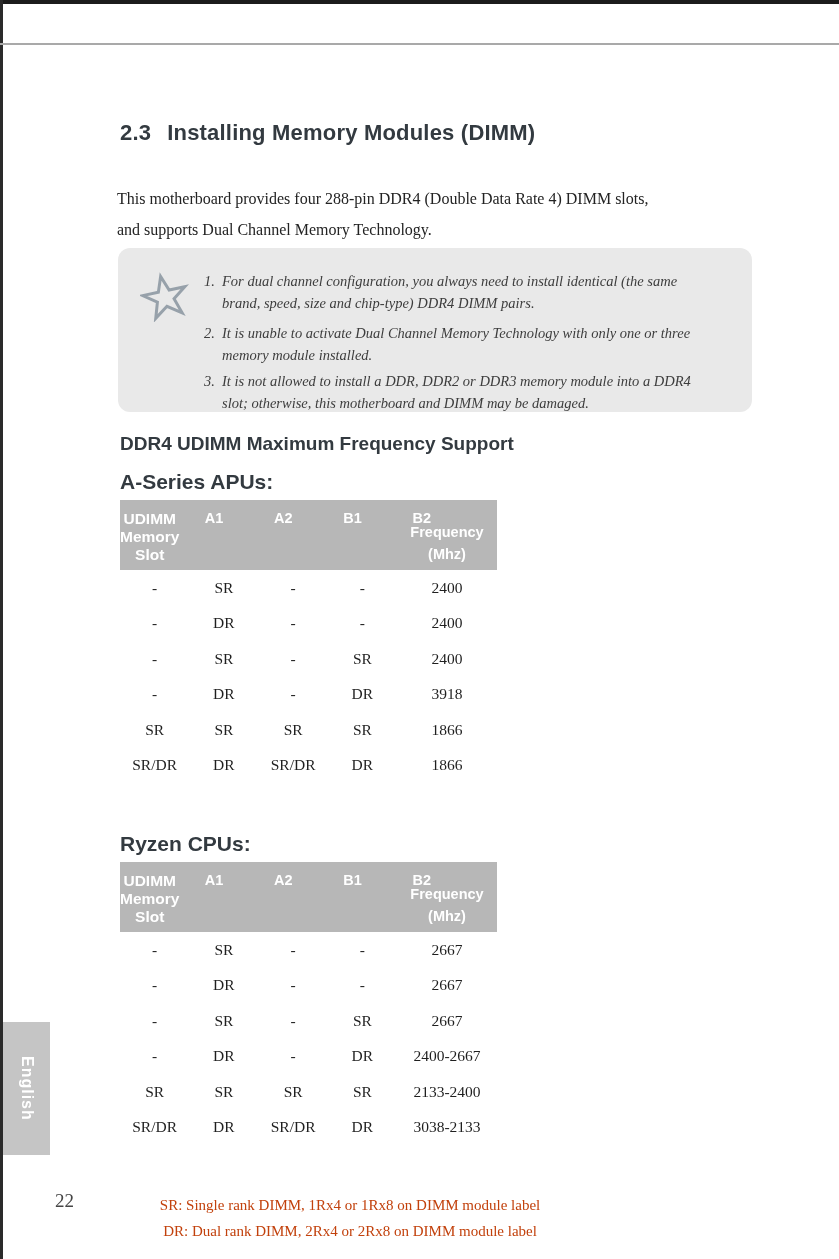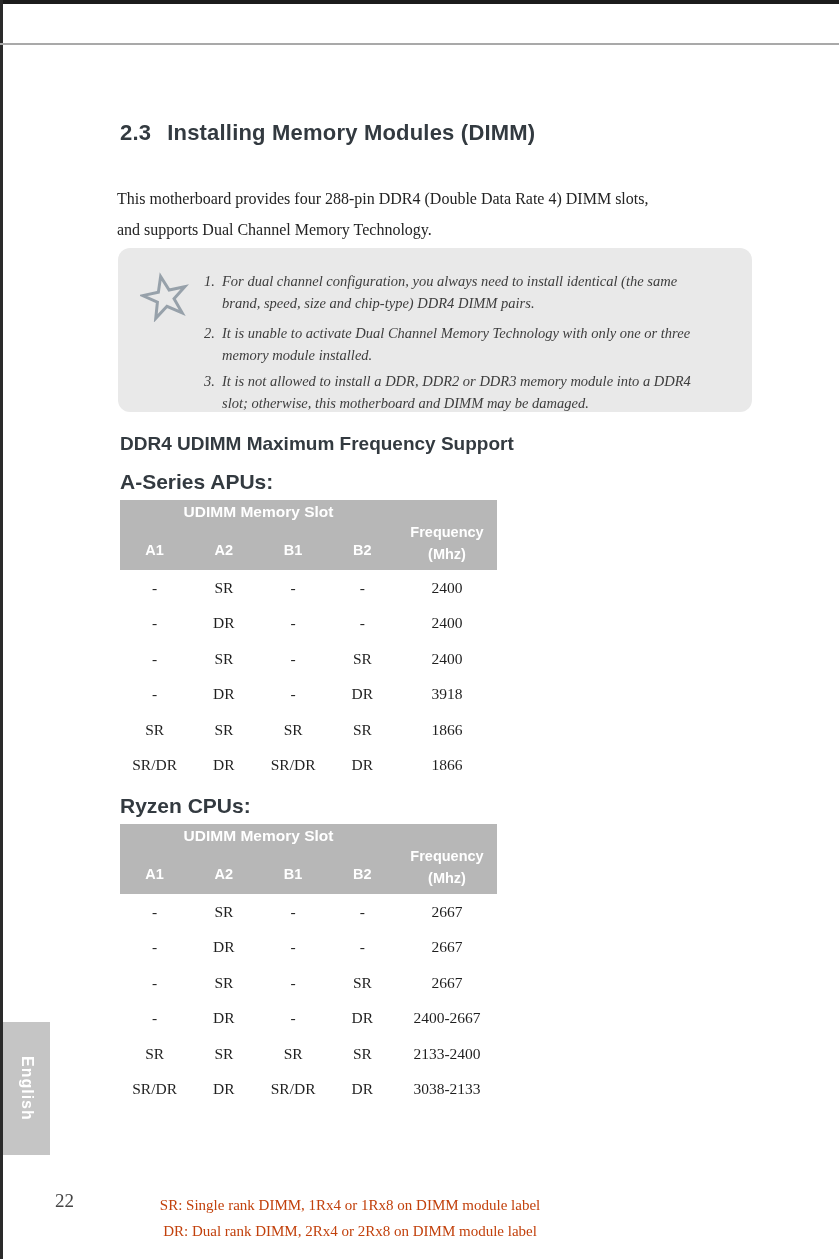--- a/index.html
+++ b/index.html
@@ -42,32 +42,32 @@
   .note-item:nth-child(1){margin-bottom:8px;}
 
   .freq-heading{
     position:absolute;left:120px;top:433px;
     font-family:"Liberation Sans", sans-serif;
     font-weight:600;font-size:19px;color:#333a40;
   }
 
   .table-block{position:absolute;left:120px;width:377px;}
   .tb1{top:470px;}
-  .tb2{top:794px;}
+  .tb2{top:832px;}
   .table-label{
     font-family:Liberation Sans, sans-serif;
     font-weight:600;font-size:21px;color:#333a40;
     margin-bottom:9px;height:21px;
   }
   .thead{
     width:377px;height:70px;background:#b7b7b7;
     display:flex;color:#ffffff;
     font-family:"Liberation Sans", sans-serif;font-weight:700;
   }
-  .thead-slots{width:277px;display:flex;flex-direction:column;justify-content:space-between;padding:3px 0 12px 0;box-sizing:border-box;}
+  .thead-slots{width:277px;display:flex;flex-direction:row;justify-content:space-between;padding:10px 0 12px 0;box-sizing:border-box;}
   .thead-group{text-align:center;font-size:15.5px;}
   .thead-cols{display:flex;}
   .thead-cols span{width:69.25px;text-align:center;font-size:14.5px;}
   .thead-freq{
     width:100px;display:flex;flex-direction:column;justify-content:center;
     text-align:center;font-size:14.5px;line-height:22px;padding-top:16px;box-sizing:border-box;
   }
   .tbody{width:377px;}
   .trow{display:flex;height:35.5px;align-items:center;}
   .tcell{width:69.25px;text-align:center;font-size:15.5px;color:#1f1f1f;}

